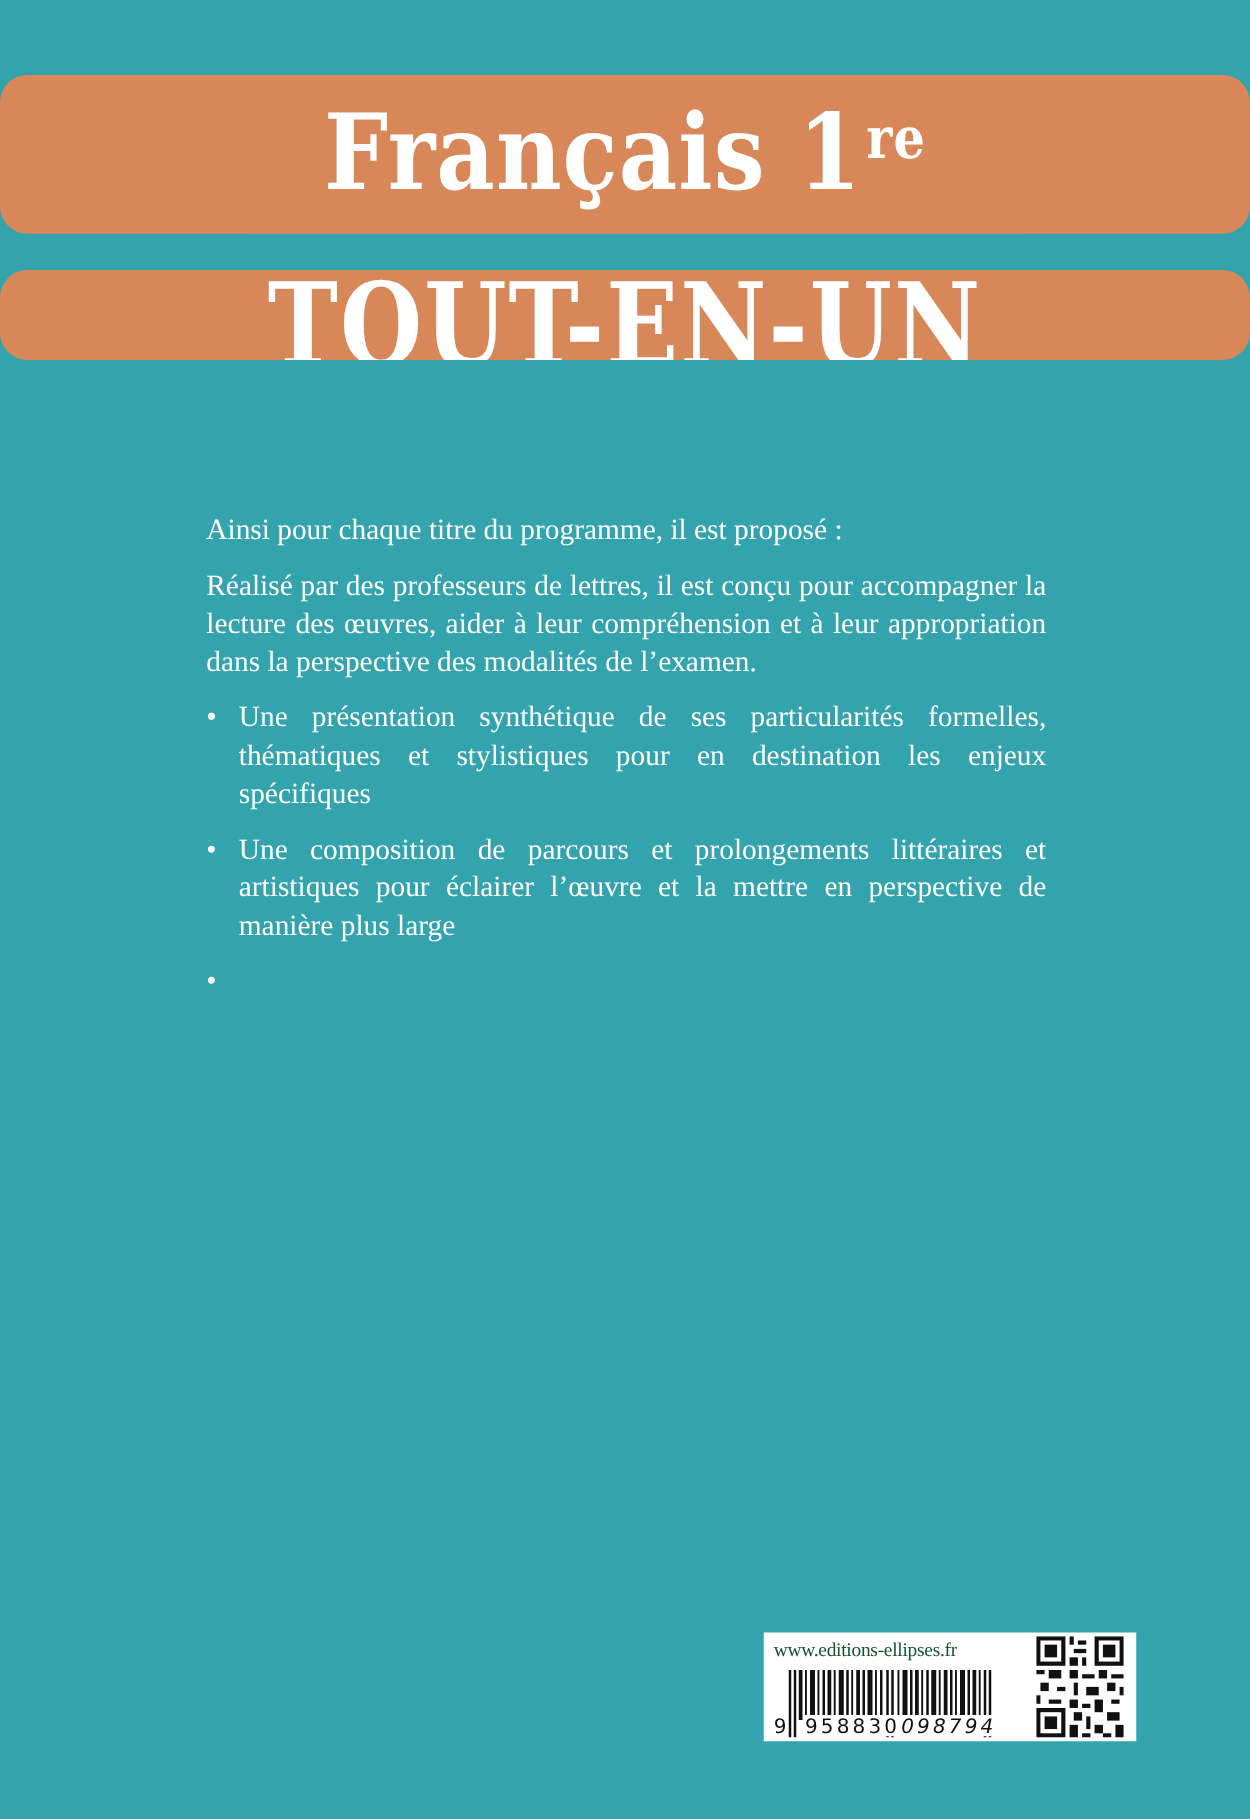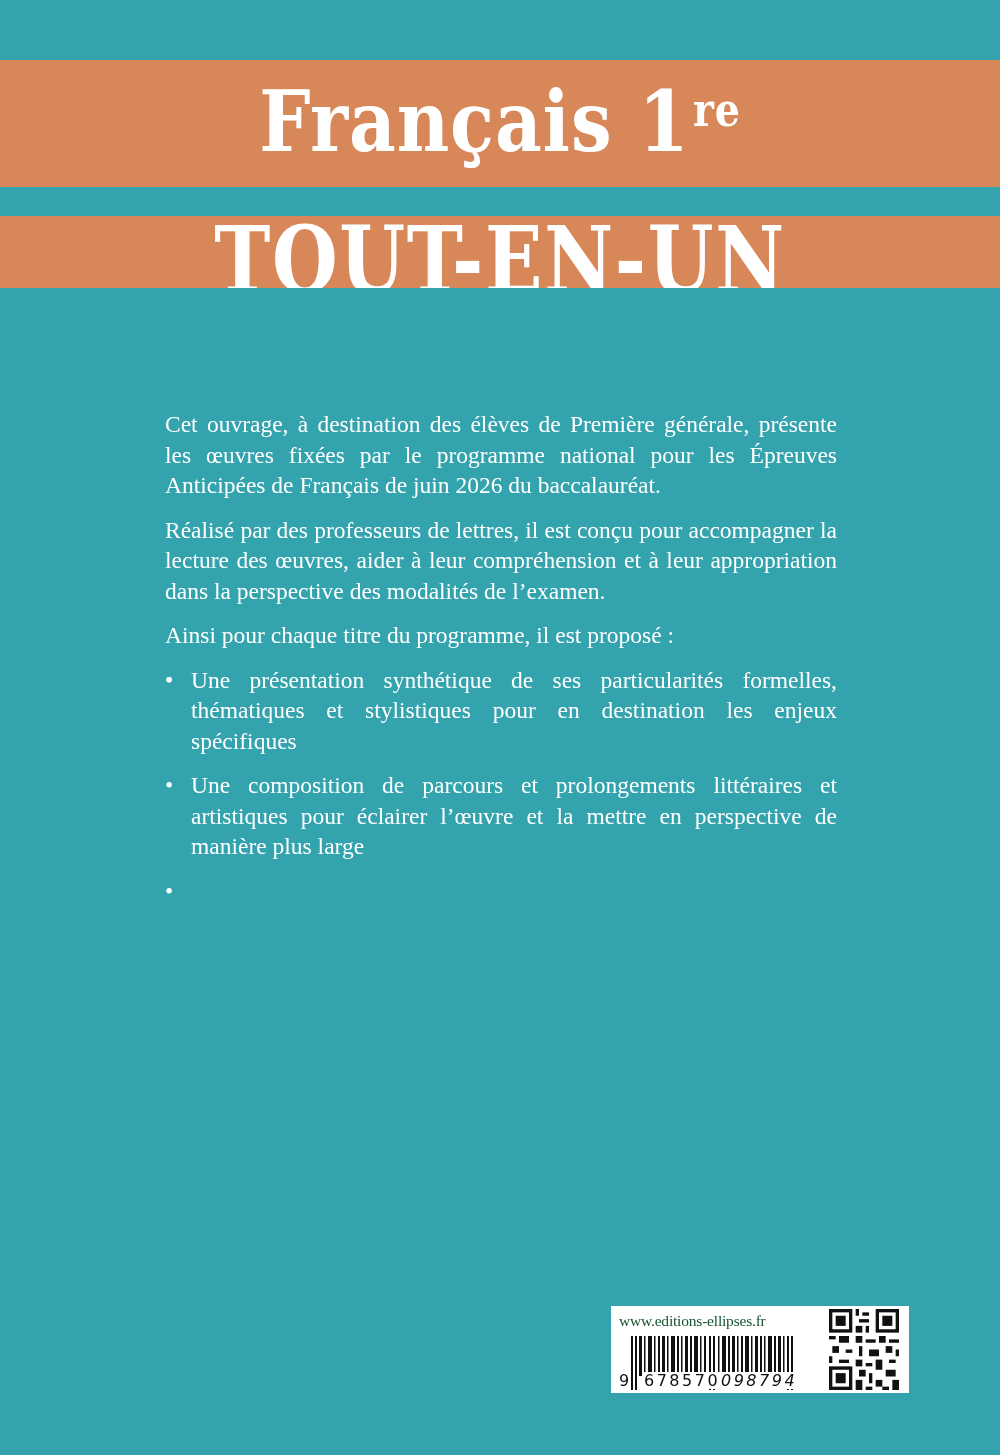--- a/index.html
+++ b/index.html
@@ -1,18 +1,18 @@
 <!DOCTYPE html>
 <html><head>
 <meta charset="utf-8">
 <style>
   html, body { margin:0; padding:0; }
   body { width:1000px; height:1455px; background:#33a3ae; position:relative; overflow:hidden;
          font-family:"Liberation Serif", serif; color:#ffffff; }
-  .band { position:absolute; left:0; width:1000px; background:#d88759; }
+  .band { position:absolute; left:0; width:1000px; background:#d88759;border-radius:22px; }
   .band1 { top:60px; height:127px; }
   .band2 { top:216px; height:72px; overflow:hidden; }
   .title1 { position:absolute; left:0; width:1000px; top:62px; text-align:center;
             font-family:"DejaVu Serif", serif; font-weight:bold; font-size:84px; line-height:120px;
             transform:scaleX(0.86); transform-origin:center; letter-spacing:1px; }
   .title1 sup { font-size:46px; vertical-align:top; position:relative; top:-12px; margin-left:4px; }
   .title2 { position:absolute; left:0; width:1000px; top:-6px; text-align:center;
             font-family:"DejaVu Serif", serif; font-weight:bold; font-size:92px; line-height:100px;
             transform:scaleX(0.82); transform-origin:center; letter-spacing:2px; white-space:nowrap; }
   .content { position:absolute; left:165px; top:409px; width:672px; font-size:23.5px; line-height:30.5px; }
@@ -30,23 +30,22 @@
 <body>
 
 <div class="band band1"></div>
 <div class="title1"><span>Français 1</span><sup>re</sup></div>
 
 <div class="band band2">
   <div class="title2">TOUT-EN-UN</div>
 </div>
 
 <div class="content">
-  <p>Cet ouvrage, à destination des élèves de Première générale, présente les œuvres fixées par le programme national pour les Épreuves Anticipées de Français de juin 2026 du baccalauréat.</p>
+  <p>Ainsi pour chaque titre du programme, il est proposé :</p>
   <p>Réalisé par des professeurs de lettres, il est conçu pour accompagner la lecture des œuvres, aider à leur compréhension et à leur appropriation dans la perspective des modalités de l’examen.</p>
-  <p>Ainsi pour chaque titre du programme, il est proposé :</p>
   <ul>
     <li><span class="bullet">•</span></li>
     <li><span class="bullet">•</span><span>Une présentation synthétique de ses particularités formelles, thématiques et stylistiques pour en destination les enjeux spécifiques</span></li>
     <li><span class="bullet">•</span><span>Une composition de parcours et prolongements littéraires et artistiques pour éclairer l’œuvre et la mettre en perspective de manière plus large</span></li>
     <li><span class="bullet">•</span></li>
   </ul>
 </div>
 
 <div class="barbox">
   <div class="url">www.editions-ellipses.fr</div>
@@ -84,21 +83,21 @@
       <rect x="145" y="0" width="1.5" height="40"></rect>
         <rect x="149" y="0" width="4" height="40"></rect>
       <rect x="155" y="0" width="2" height="40"></rect>
         <rect x="159" y="0" width="3" height="40"></rect>
       <rect x="164" y="0" width="1.5" height="40"></rect>
       <rect x="168" y="0" width="2" height="54"></rect>
         <rect x="172" y="0" width="2" height="54"></rect>
     </g>
   </svg>
   <span class="isbn-num" style="left:8px; top:66px;">9</span>
-  <span class="isbn-num" style="left:33px; top:66px; letter-spacing:2.5px;">678570</span>
+  <span class="isbn-num" style="left:33px; top:66px; letter-spacing:2.5px;">958830</span>
   <span class="isbn-num" style="left:110px; top:66px; letter-spacing:2.5px;font-style:italic;">098794</span>
   <svg class="qr" viewBox="0 0 21 24" preserveAspectRatio="none">
     <g fill="#111">
       <rect x="0" y="0" width="7" height="7"></rect>
         <rect x="1" y="1" width="5" height="5" fill="#fff"></rect>
         <rect x="2" y="2" width="3" height="3"></rect>
       <rect x="14" y="0" width="7" height="7"></rect>
         <rect x="15" y="1" width="5" height="5" fill="#fff"></rect>
         <rect x="16" y="2" width="3" height="3"></rect>
       <rect x="0" y="17" width="7" height="7"></rect>

